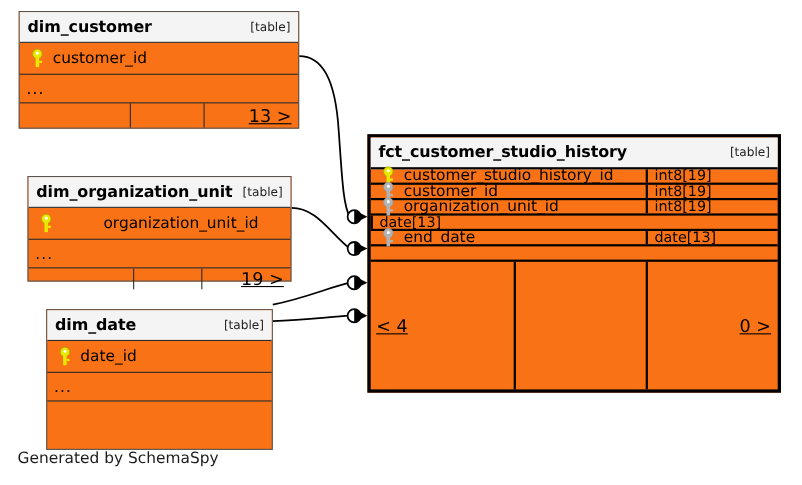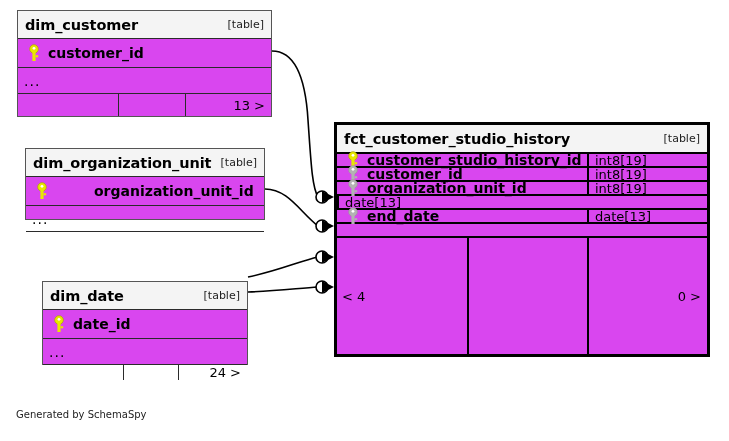--- a/index.html
+++ b/index.html
@@ -23,21 +23,21 @@
     top: 0;
     width: 729px;
     height: 441px;
     pointer-events: none;
   }
 
   
   .table-box {
     position: absolute;
     box-sizing: border-box;
-    background: #d946ef;
+    background: #f97316;
     border: 1.5px solid #555555;
     display: flex;
     flex-direction: column;
   }
   .table-box.fact {
     border: 3px solid #000000;
   }
 
   .tbl-header {
     box-sizing: border-box;
@@ -96,21 +96,20 @@
     display: flex;
     align-items: center;
     padding-left: 6px;
     font-size: 13px;
     white-space: nowrap;
   }
 
   .col-name {
     font-size: 14px;
     white-space: nowrap;
-    font-weight: bold;
   }
   .col-name.indented { padding-left: 38px; }
   .col-name.noicon  { padding-left: 22px; }
 
   
   .key-icon {
     flex: 0 0 auto;
     width: 16px;
     height: 18px;
     margin-right: 6px;
@@ -135,34 +134,35 @@
     box-sizing: border-box;
     display: flex;
     height: 26px;
     flex: 1 1 auto;
   }
   .fact .foot-row { height: 24px; }
   .foot-cell {
     box-sizing: border-box;
     display: flex;
     align-items: center;
-    font-size: 13px;
-    white-space: nowrap;
+    font-size: 16px;
+    white-space: nowrap;
+    text-decoration: underline;
   }
   .foot-left   { flex: 0 0 auto; padding-left: 5px; justify-content: flex-start; }
   .foot-mid    { flex: 1 1 auto; border-left: 1.5px solid #2b2b2b; border-right: 1.5px solid #2b2b2b; }
   .foot-right  { flex: 0 0 auto; justify-content: flex-end; padding-right: 6px; }
   .fact .foot-mid { border-left: 2px solid #000000; border-right: 2px solid #000000; }
 
   
   #caption {
     position: absolute;
     left: 16px;
     top: 409px;
-    font-size: 10px;
+    font-size: 14px;
     color: #1c1c1c;
     white-space: nowrap;
   }
 </style>
 </head>
 <body>
 
 <svg id="connectors" viewBox="0 0 729 441" width="729" height="441">
   <g fill="none" stroke="#000000" stroke-width="1.6">
 
@@ -210,21 +210,21 @@
 
   <div class="ellipsis-row">...</div>
 
   <div class="foot-row">
     <div class="foot-cell foot-left" style="width:100px;"></div>
     <div class="foot-cell foot-mid"></div>
     <div class="foot-cell foot-right" style="width:85px;">13 &gt;</div>
   </div>
 </div>
 
-<div class="table-box dim" style="left:25px; top:148px; width:240px; height:72px;">
+<div class="table-box dim" style="left:25px; top:160px; width:240px; height:96px;">
   <div class="tbl-header">
     <span class="tbl-name">dim_organization_unit</span>
     <span class="tbl-tag">[table]</span>
   </div>
 
   <div class="col-row">
     <div class="col-main">
       <svg class="key-icon" viewBox="0 0 16 18">
         <circle cx="8" cy="5" r="4.3" fill="#e8e800" stroke="#a8a800" stroke-width="0.7"></circle>
         <circle cx="8" cy="4.3" r="1.4" fill="#ffffff"></circle>
@@ -233,48 +233,44 @@
       </svg>
       <span class="col-name indented">organization_unit_id</span>
     </div>
   </div>
 
   <div class="ellipsis-row">...</div>
 
   <div class="foot-row">
     <div class="foot-cell foot-left" style="width:95px;"></div>
     <div class="foot-cell foot-mid"></div>
+    <div class="foot-cell foot-right" style="width:80px;">19 &gt;</div>
   </div>
 </div>
 
-<div class="table-box dim" style="left:42px; top:281px; width:206px; height:84px;">
+<div class="table-box dim" style="left:42px; top:281px; width:206px; height:128px;">
   <div class="tbl-header">
     <span class="tbl-name">dim_date</span>
     <span class="tbl-tag">[table]</span>
   </div>
 
   <div class="col-row">
     <div class="col-main">
       <svg class="key-icon" viewBox="0 0 16 18">
         <circle cx="8" cy="5" r="4.3" fill="#e8e800" stroke="#a8a800" stroke-width="0.7"></circle>
         <circle cx="8" cy="4.3" r="1.4" fill="#ffffff"></circle>
         <rect x="6.4" y="7.5" width="3.2" height="9.5" fill="#e8e800"></rect>
         <rect x="9.6" y="11.2" width="2.6" height="2.1" fill="#e8e800"></rect>
       </svg>
       <span class="col-name">date_id</span>
     </div>
   </div>
 
   <div class="ellipsis-row">...</div>
 
-  <div class="foot-row">
-    <div class="foot-cell foot-left" style="width:80px;"></div>
-    <div class="foot-cell foot-mid"></div>
-    <div class="foot-cell foot-right" style="width:68px;">24 &gt;</div>
-  </div>
 </div>
 
 <div class="table-box fact" style="left:334px; top:122px; width:376px; height:235px;">
   <div class="tbl-header">
     <span class="tbl-name">fct_customer_studio_history</span>
     <span class="tbl-tag">[table]</span>
   </div>
 
   <div class="col-row">
     <div class="col-main">

